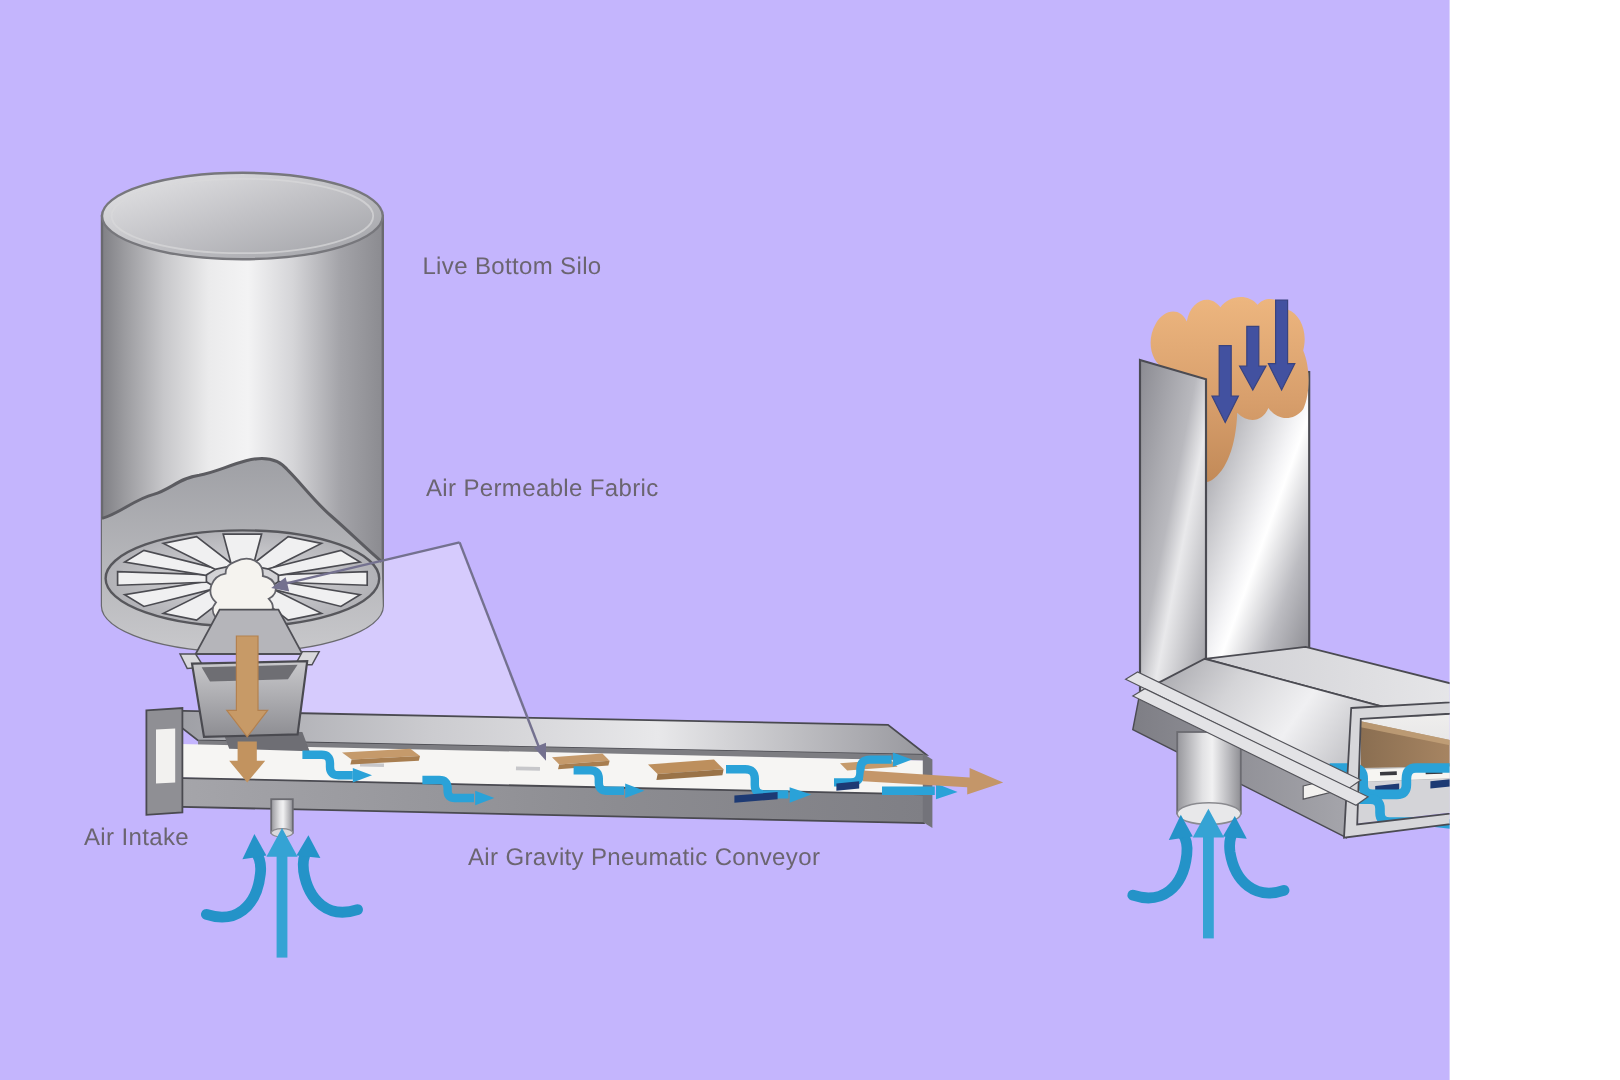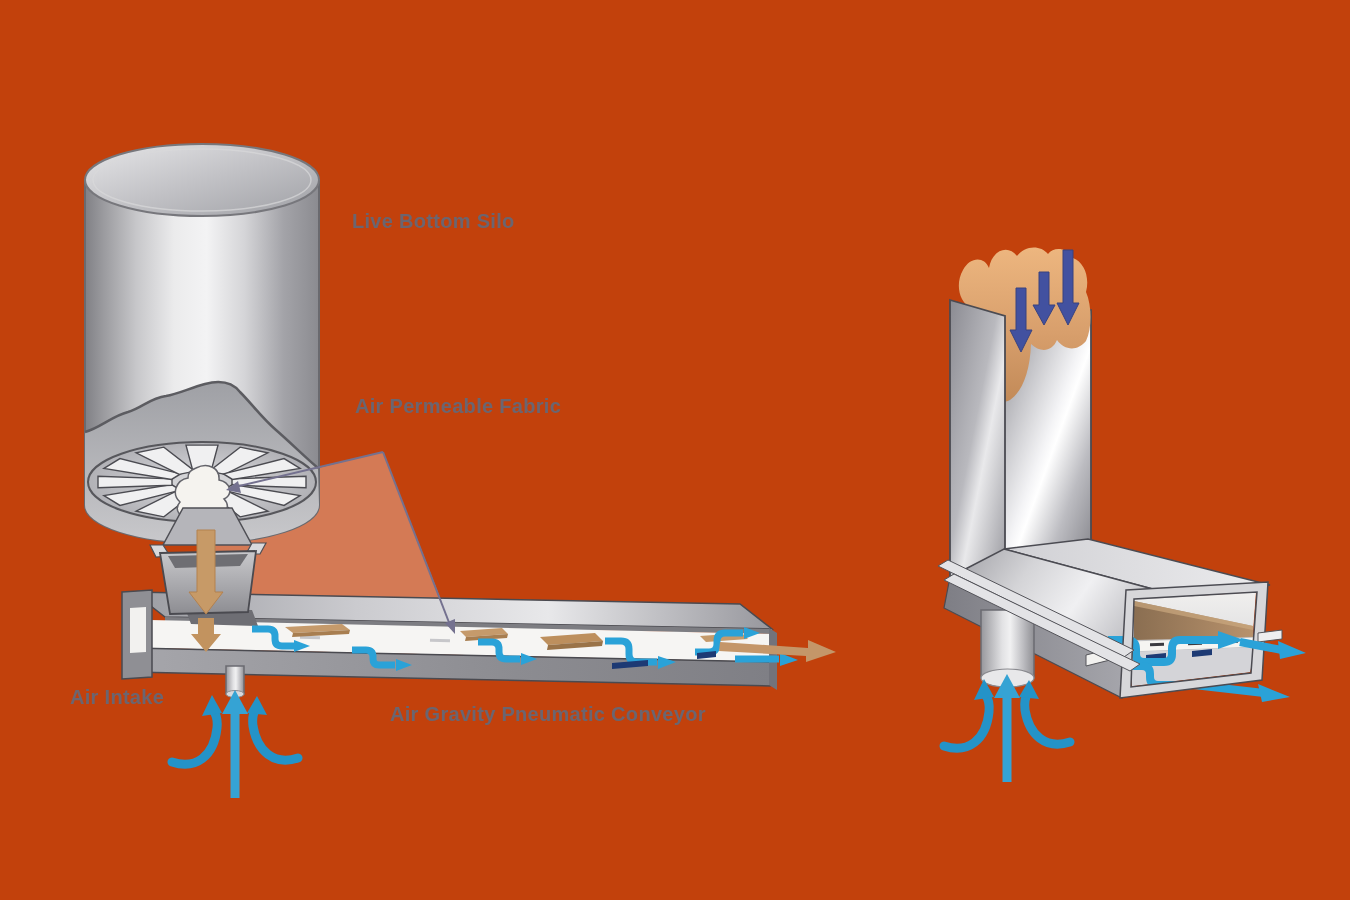--- a/index.html
+++ b/index.html
@@ -1,17 +1,17 @@
 <!DOCTYPE html>
 <html><head>
 <meta charset="utf-8">
 <style>
   html,body{margin:0;padding:0;}
   body{background:#ffffff;font-family:"Liberation Sans",sans-serif;}
-  .canvas{position:relative;width:1350px;height:900px;background:#c2410c;overflow:hidden;font-weight:bold;}
+  .canvas{position:relative;width:1208px;height:900px;background:#c4b5fd;overflow:hidden;}
   svg{display:block;}
   .lbl{font-family:"Liberation Sans",sans-serif;font-size:20px;fill:#6b6570;letter-spacing:.3px;}
 </style>
 </head>
 <body>
 
 <div class="canvas">
 <svg viewBox="0 0 1350 900" width="1350" height="900">
   <defs>
     <linearGradient id="gSiloBody" x1="0" y1="0" x2="1" y2="0">

